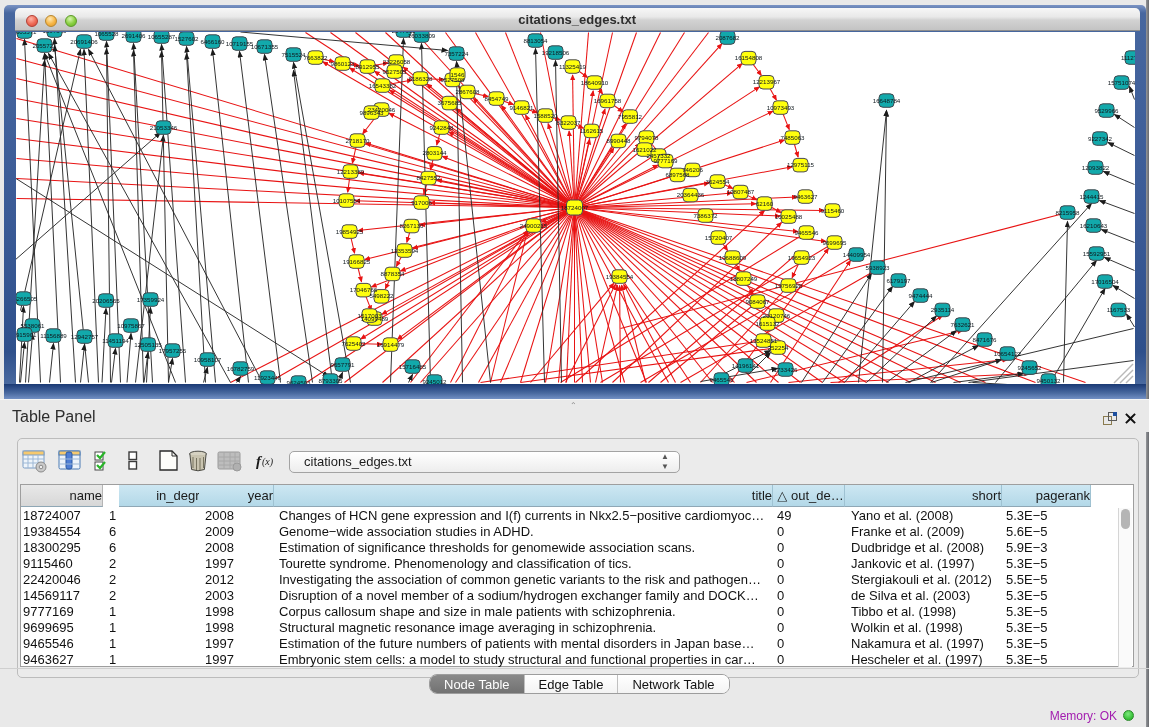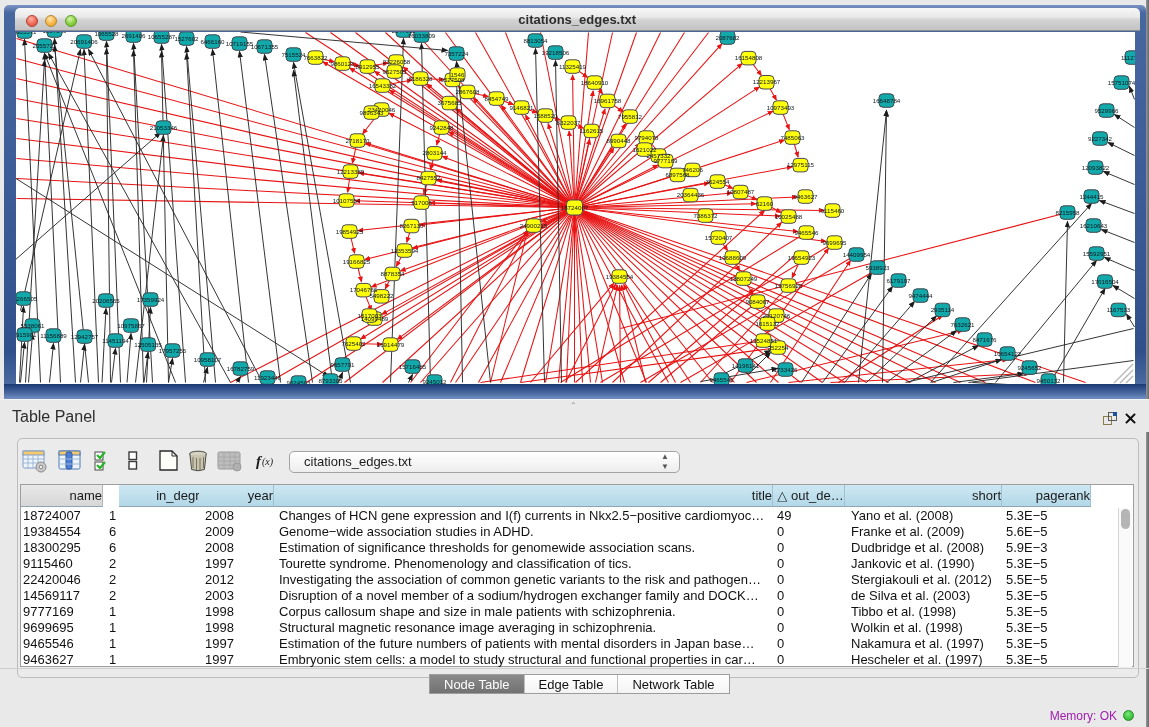--- a/index.html
+++ b/index.html
@@ -33,21 +33,21 @@
 .thead .hg{background:linear-gradient(180deg,#e8e8e8,#d7d7d7);border-right:1px solid #b5b5b5}
 .tbody{position:absolute;left:0;top:23px;width:1106px;font-size:13px;color:#111}
 .tr{position:relative;height:16px;line-height:16px;white-space:nowrap}
 .tr div{position:absolute;top:0;height:16px;overflow:hidden}
 .c0{left:2px;width:78px}.c1{left:88px;width:88px}.c2{left:184px;width:67px}
 .c3{left:258px;width:492px}.c4{left:756px;width:66px}.c5{left:830px;width:150px}
 .c6{left:985px;width:95px}
 .vscroll{position:absolute;right:1px;top:23px;width:14px;height:159px;background:#fafafa;border-left:1px solid #d5d5d5}
 .vthumb{position:absolute;left:2px;top:1px;width:9px;height:20px;background:#b5b5b5;border-radius:5px}
 .botline{position:absolute;left:0;top:668px;width:1149px;height:1px;background:#cfcfcf}
-.tabs{position:absolute;left:429px;top:674px;height:20px;border:1px solid #9d9d9d;border-radius:0;
+.tabs{position:absolute;left:429px;top:674px;height:20px;border:1px solid #9d9d9d;border-radius:8px;
  overflow:hidden;font-size:13px;display:flex;background:#fdfdfd}
 .tab{height:20px;line-height:19px;padding:0 14px;color:#111;background:linear-gradient(180deg,#ffffff,#f2f2f2)}
 .tab.sel{background:linear-gradient(180deg,#8a8a8a,#6f6f6f);color:#fff}
 .tab.mid{border-left:1px solid #c0c0c0;border-right:1px solid #c0c0c0}
 .mem{position:absolute;right:32px;top:709px;font-size:12px;color:#a21caf}
 .memdot{position:absolute;right:15px;top:710px;width:11px;height:11px;border-radius:50%;
  background:radial-gradient(circle at 4px 3px,#7de87d,#3cc43c 60%,#2aa52a);border:1px solid #2a8a2a}
 </style></head><body>
 <div class="darkstrip"></div>
 <div class="frame">
@@ -704,21 +704,21 @@
           <div class="c4">0</div>
           <div class="c5">Dudbridge et al. (2008)</div>
           <div class="c6">5.9E−3</div>
         </div>
 <div class="tr">
           <div class="c0">9115460</div>
           <div class="c1">2</div>
           <div class="c2">1997</div>
           <div class="c3">Tourette syndrome. Phenomenology and classification of tics.</div>
           <div class="c4">0</div>
-          <div class="c5">Jankovic et al. (1990)</div>
+          <div class="c5">Jankovic et al. (1997)</div>
           <div class="c6">5.3E−5</div>
         </div>
 <div class="tr">
           <div class="c0">22420046</div>
           <div class="c1">2</div>
           <div class="c2">2012</div>
           <div class="c3">Investigating the association of common genetic variants to the risk and pathogen…</div>
           <div class="c4">0</div>
           <div class="c5">Stergiakouli et al. (2012)</div>
           <div class="c6">5.5E−5</div>

